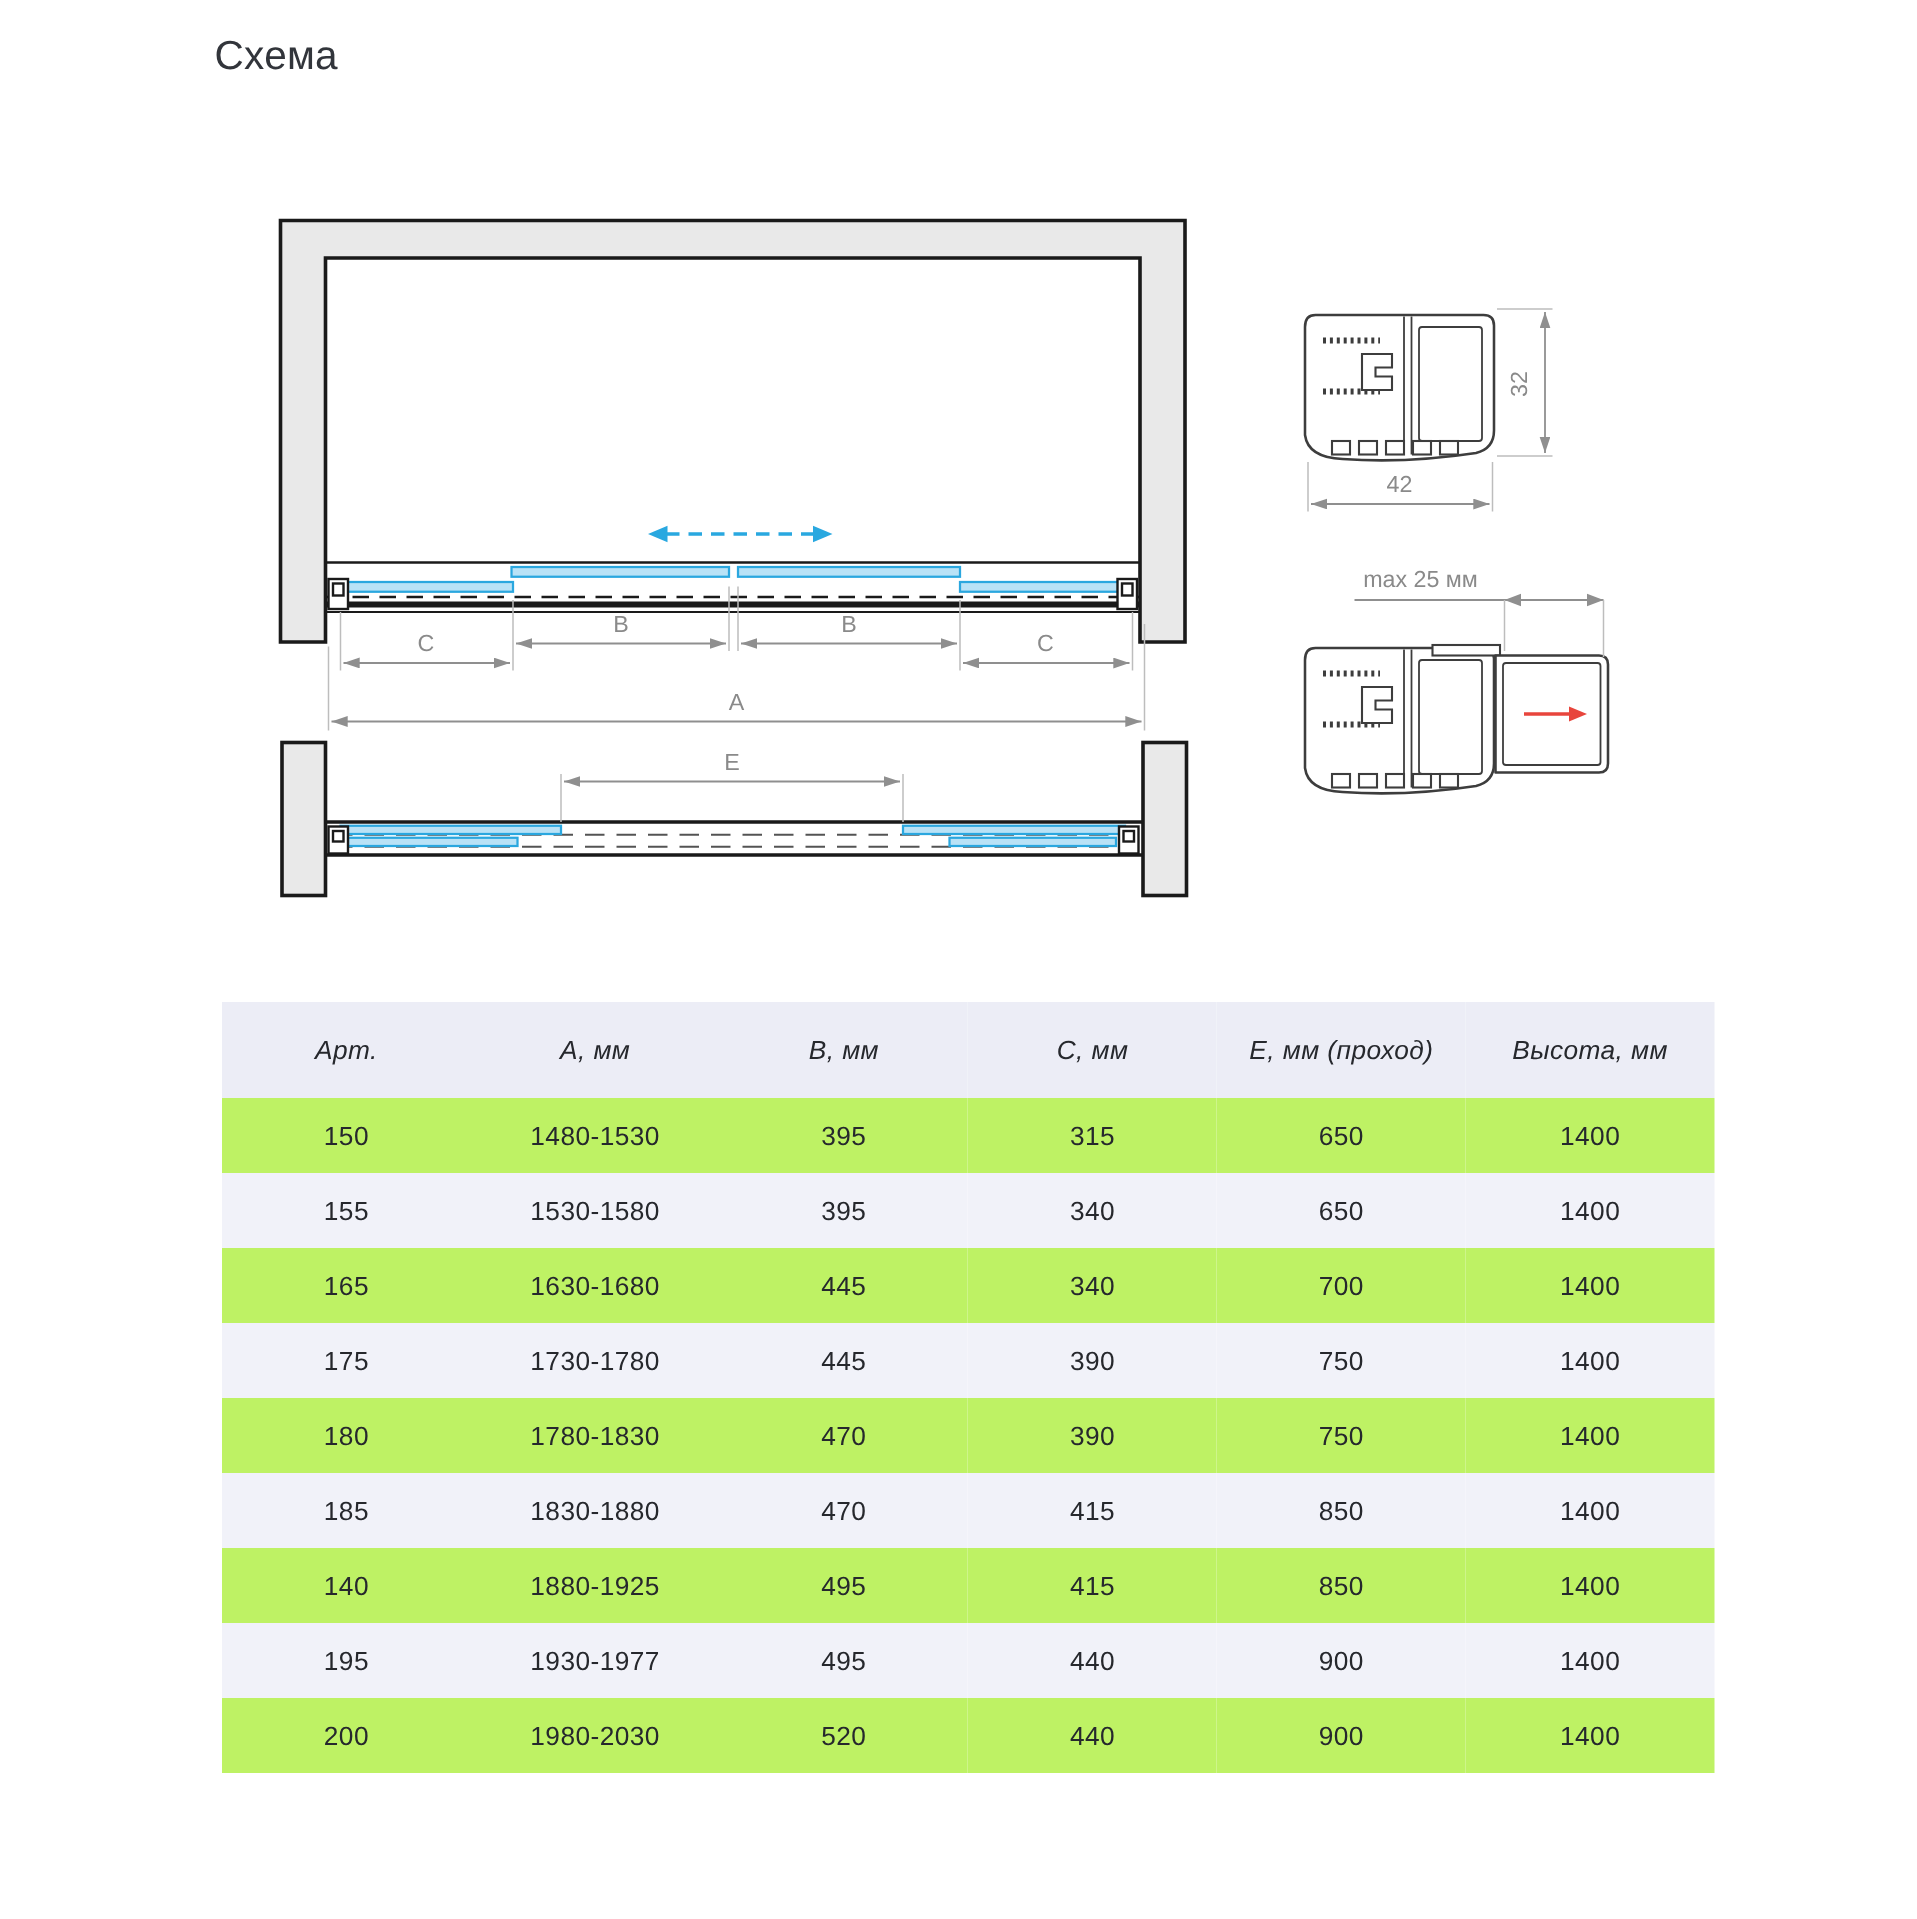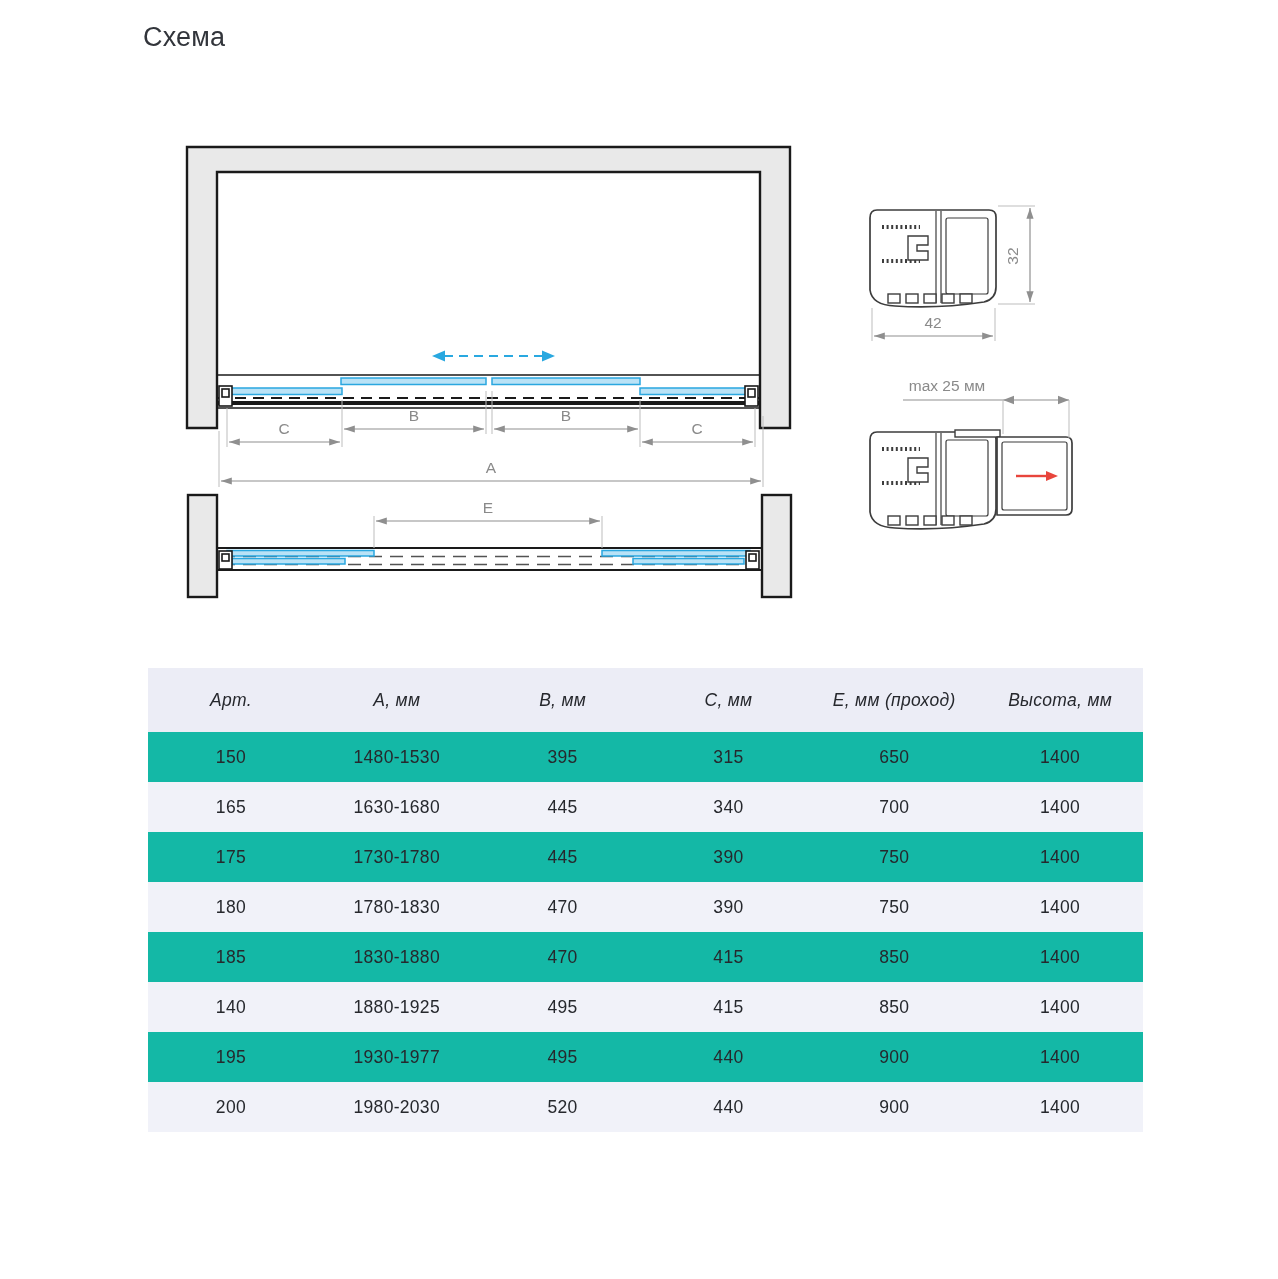--- a/index.html
+++ b/index.html
@@ -29,21 +29,21 @@
   
   .dims-table{
     position:absolute;left:148px;top:668px;width:995px;
     border-collapse:collapse;table-layout:fixed;
   }
   .dims-table th,.dims-table td{
     text-align:center;vertical-align:middle;padding:0;
     font-size:17.5px;font-weight:400;letter-spacing:.3px;color:#26282d;
   }
   .dims-table thead tr{height:64px;background:#ecedf6;font-style:italic;}
-  .dims-table tbody tr{height:50px;background:#14b8a6;}
+  .dims-table tbody tr{height:50px;background:#bef264;}
   .dims-table tbody tr:nth-child(even){background:#f1f2f9;}
 </style>
 </head>
 <body>
 
 <h1 class="page-title">Схема</h1>
 
 <svg class="scheme-svg" width="1278" height="655" viewBox="0 0 1278 655" xmlns="http://www.w3.org/2000/svg">
   <defs>
     <marker id="arrG" markerWidth="10" markerHeight="8" refX="9" refY="3" orient="auto-start-reverse" markerUnits="strokeWidth">
@@ -210,20 +210,28 @@
   <tbody>
     <tr>
       <td>150</td>
       <td>1480-1530</td>
       <td>395</td>
       <td>315</td>
       <td>650</td>
       <td>1400</td>
     </tr>
     <tr>
+      <td>155</td>
+      <td>1530-1580</td>
+      <td>395</td>
+      <td>340</td>
+      <td>650</td>
+      <td>1400</td>
+    </tr>
+    <tr>
       <td>165</td>
       <td>1630-1680</td>
       <td>445</td>
       <td>340</td>
       <td>700</td>
       <td>1400</td>
     </tr>
     <tr>
       <td>175</td>
       <td>1730-1780</td>

